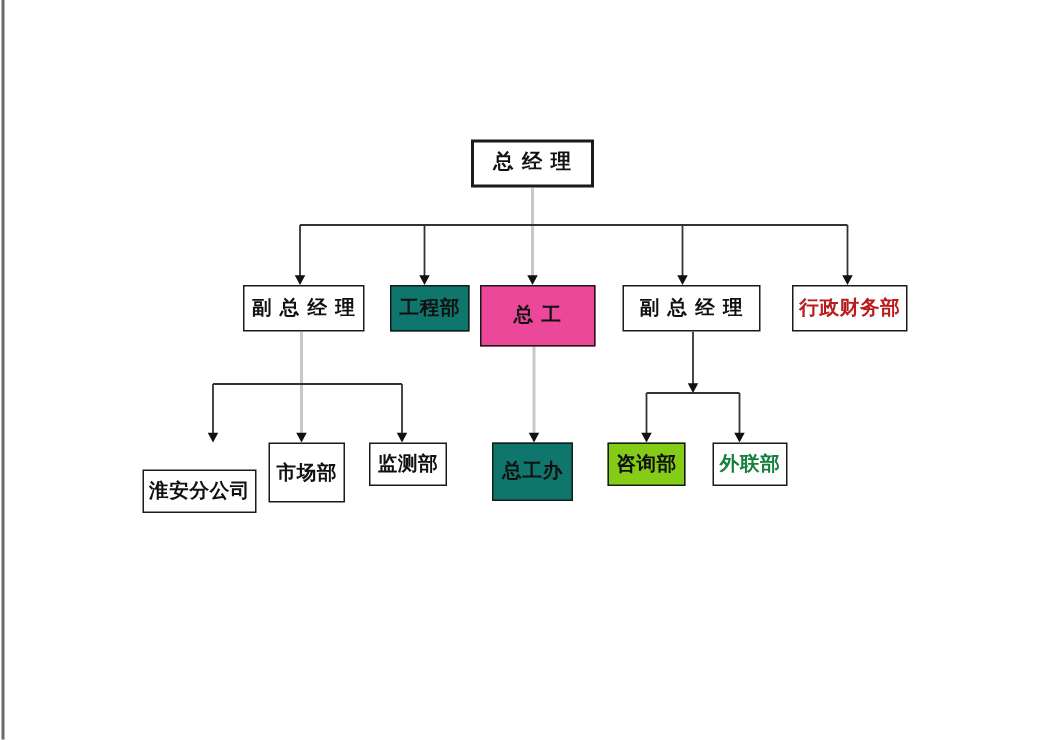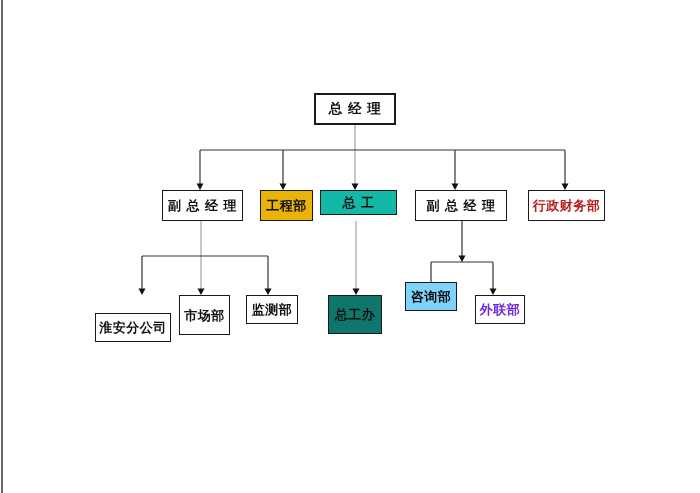--- a/index.html
+++ b/index.html
@@ -75,24 +75,24 @@
       <polygon points="197.5,288.5 204.5,288.5 201,295" fill="#111111"></polygon>
       <polygon points="264.5,288.5 271.5,288.5 268,295" fill="#111111"></polygon>
       <polygon points="352.5,288.5 359.5,288.5 356,295" fill="#111111"></polygon>
       <polygon points="458.5,255.5 465.5,255.5 462,262" fill="#111111"></polygon>
       <polygon points="427.5,288.5 434.5,288.5 431,295" fill="#111111"></polygon>
       <polygon points="489.5,288.5 496.5,288.5 493,295" fill="#111111"></polygon>
     </svg>
   <div id="nodes">
       <div class="org-node level-1" style="left: 314px; top: 93px; width: 82px; height: 32px; border-color: rgb(26, 26, 26); background: rgb(255, 255, 255); color: rgb(17, 17, 17);">总 经 理</div>
       <div class="org-node level-2" style="left: 162px; top: 190px; width: 81px; height: 31px; border-color: rgb(26, 26, 26); background: rgb(255, 255, 255); color: rgb(17, 17, 17);">副 总 经 理</div>
-      <div class="org-node level-2" style="left: 260px; top: 190px; width: 53px; height: 31px; border-color: rgb(26, 26, 26); background: #eab308; color: rgb(17, 17, 17);">工程部</div>
-      <div class="org-node level-2" style="left: 320px; top: 190px; width: 77px; height: 25px; border-color: rgb(26, 26, 26); background: #14b8a6; color: rgb(17, 17, 17);">总 工</div>
+      <div class="org-node level-2" style="left: 260px; top: 190px; width: 53px; height: 31px; border-color: rgb(26, 26, 26); background: #0f766e; color: rgb(17, 17, 17);">工程部</div>
+      <div class="org-node level-2" style="left: 320px; top: 190px; width: 77px; height: 41px; border-color: rgb(26, 26, 26); background: #ec4899; color: rgb(17, 17, 17);">总 工</div>
       <div class="org-node level-2" style="left: 415px; top: 190px; width: 92px; height: 31px; border-color: rgb(26, 26, 26); background: rgb(255, 255, 255); color: rgb(17, 17, 17);">副 总 经 理</div>
       <div class="org-node level-2" style="left: 528px; top: 190px; width: 77px; height: 31px; border-color: rgb(26, 26, 26); background: rgb(255, 255, 255); color: #b91c1c;">行政财务部</div>
       <div class="org-node level-3" style="left: 95px; top: 313px; width: 76px; height: 29px; border-color: rgb(26, 26, 26); background: rgb(255, 255, 255); color: rgb(17, 17, 17);">淮安分公司</div>
       <div class="org-node level-3" style="left: 179px; top: 295px; width: 51px; height: 40px; border-color: rgb(26, 26, 26); background: rgb(255, 255, 255); color: rgb(17, 17, 17);">市场部</div>
       <div class="org-node level-3" style="left: 246px; top: 295px; width: 52px; height: 29px; border-color: rgb(26, 26, 26); background: rgb(255, 255, 255); color: rgb(17, 17, 17);">监测部</div>
       <div class="org-node level-3" style="left: 328px; top: 295px; width: 54px; height: 39px; border-color: rgb(26, 26, 26); background: #0f766e; color: rgb(17, 17, 17);">总工办</div>
-      <div class="org-node level-3" style="left: 405px; top: 282px; width: 52px; height: 29px; border-color: rgb(26, 26, 26); background: #7dd3fc; color: rgb(17, 17, 17);">咨询部</div>
-      <div class="org-node level-3" style="left: 475px; top: 295px; width: 50px; height: 29px; border-color: rgb(26, 26, 26); background: rgb(255, 255, 255); color: #6d28d9;">外联部</div>
+      <div class="org-node level-3" style="left: 405px; top: 295px; width: 52px; height: 29px; border-color: rgb(26, 26, 26); background: #84cc16; color: rgb(17, 17, 17);">咨询部</div>
+      <div class="org-node level-3" style="left: 475px; top: 295px; width: 50px; height: 29px; border-color: rgb(26, 26, 26); background: rgb(255, 255, 255); color: #15803d;">外联部</div>
     </div>
 </div>
 
 </body></html>

